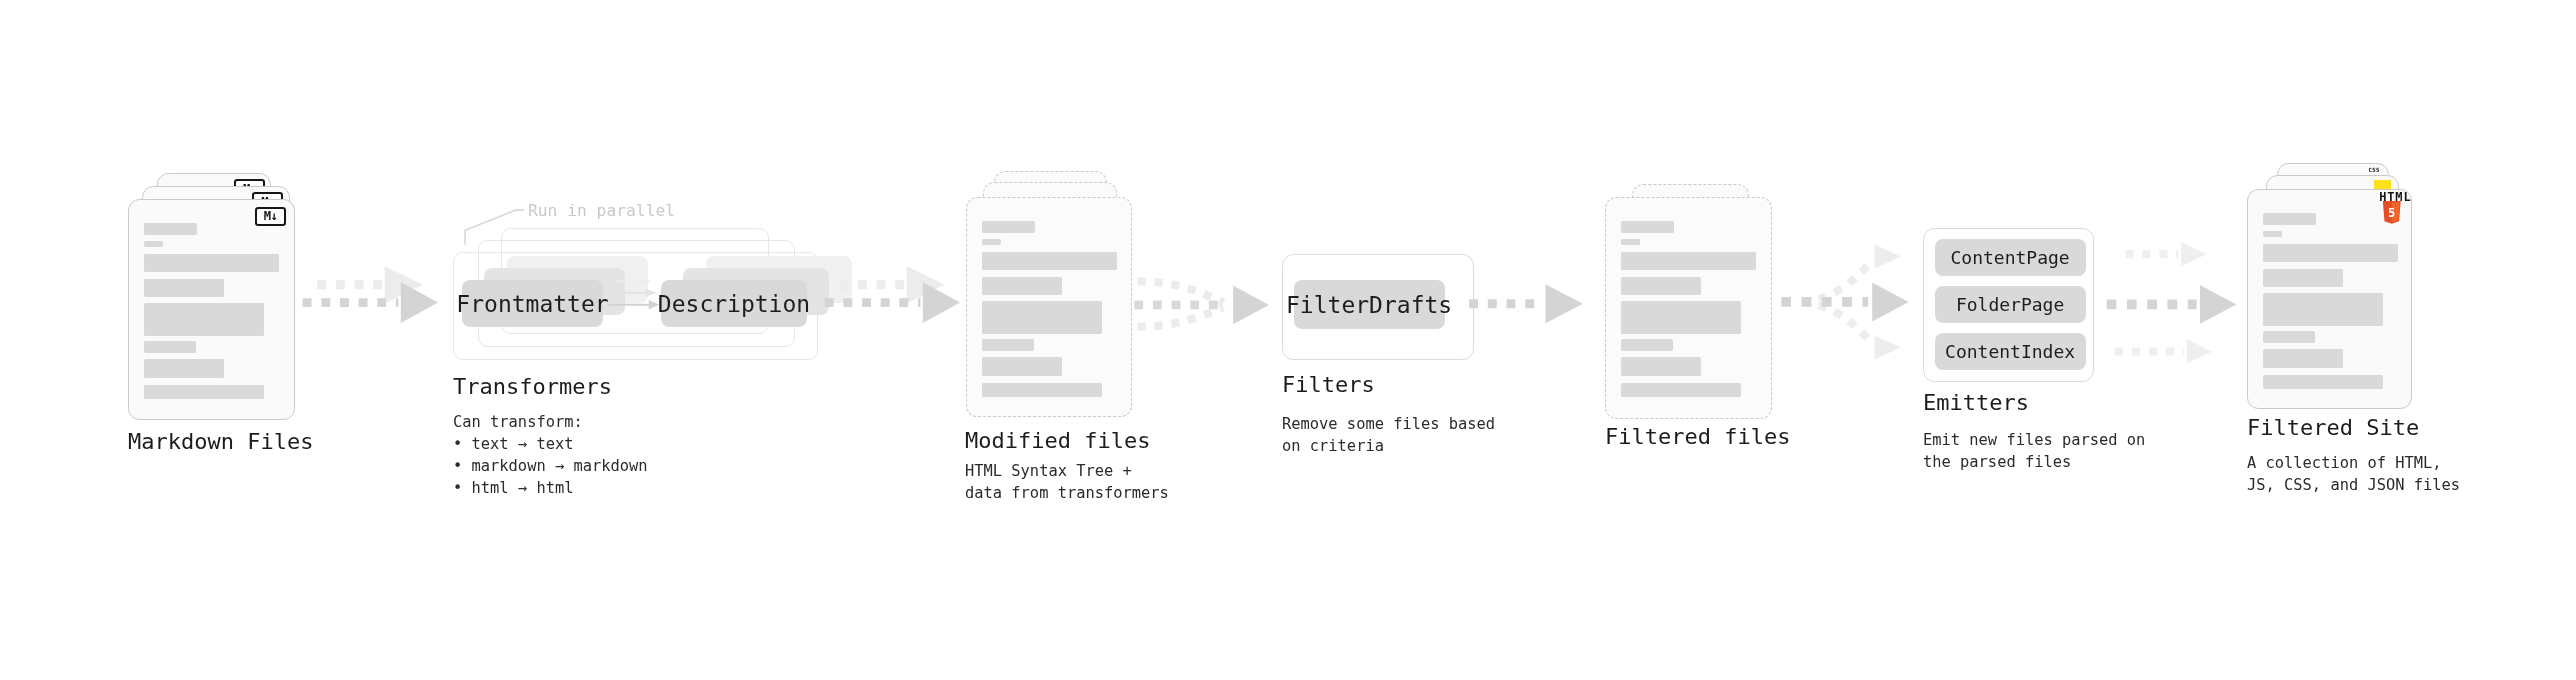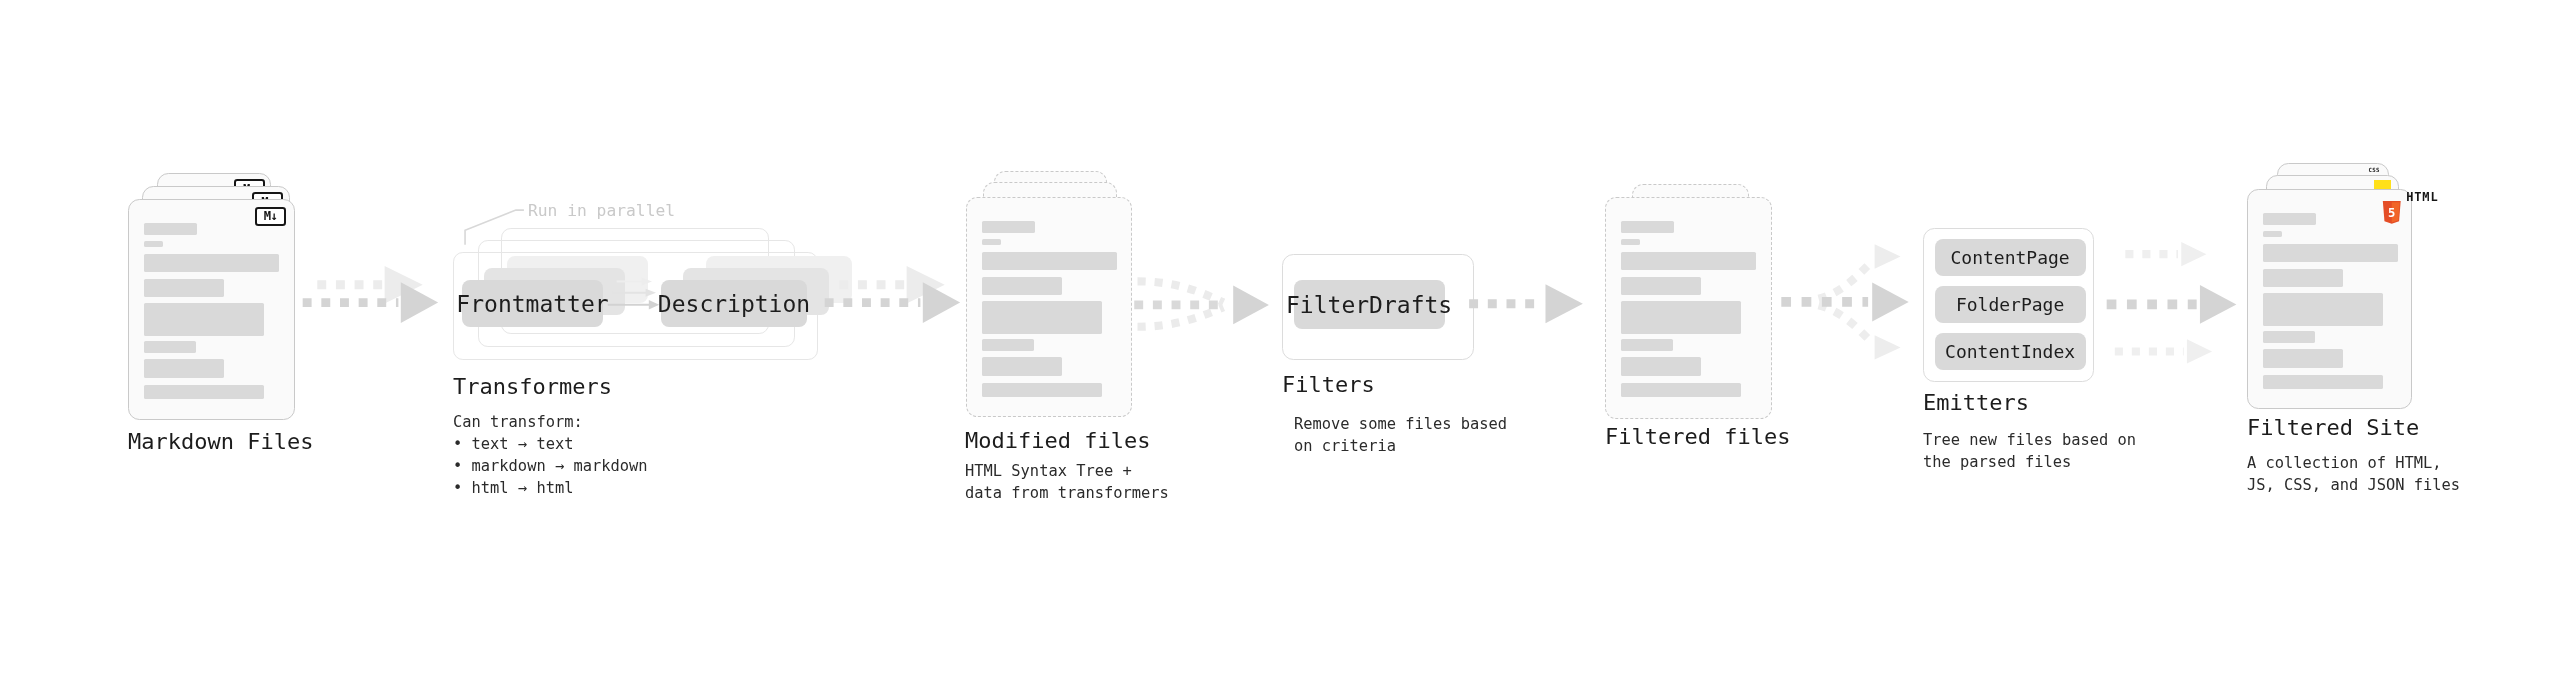--- a/index.html
+++ b/index.html
@@ -32,21 +32,21 @@
     position:absolute;
     width:31px;height:19.5px;
     border:2.4px solid #161616;border-radius:3.3px;
     background:#ffffff;color:#161616;
     font-size:12.2px;font-weight:bold;
     display:flex;align-items:center;justify-content:center;
     box-sizing:border-box;letter-spacing:-0.8px;
   }
   
   .html5-icon{position:absolute;width:24.4px;text-align:center;}
-  .html5-word{font-size:12px;font-weight:bold;color:#161616;letter-spacing:0.8px;line-height:7.3px;margin-left:27px;}
+  .html5-word{font-size:12px;font-weight:bold;color:#161616;letter-spacing:0.8px;line-height:7.3px;}
   .js-icon{position:absolute;width:17px;height:9px;background:#ffe01a;}
   .css-icon{position:absolute;width:14.6px;text-align:center;}
   .css-word{font-size:5.7px;font-weight:bold;color:#161616;line-height:6.5px;letter-spacing:0.4px;}
   .css-underline{height:2.4px;background:#2965f1;margin-top:0.8px;border-radius:0.8px;}
   
   .tf-outline{
     position:absolute;border:1.6px solid #e6e6e6;border-radius:9.8px;
     background:transparent;box-sizing:border-box;
   }
   .gray-box{
@@ -182,21 +182,21 @@
     <path d="M 8 70 C 48 70 76 62 114 46" fill="none" stroke="#ebebeb" stroke-width="10" stroke-dasharray="10 11"></path>
     <line x1="4" y1="43" x2="110" y2="43" stroke="#d9d9d9" stroke-width="11" stroke-dasharray="11 12"></line>
     <polygon points="126,19 126,67 170,43" fill="#d4d4d4"></polygon>
   </svg>
 
   <div>
     <div class="stage-frame" style="left:1282px;top:254px;width:192px;height:106px;">
       <div class="gray-box" style="left:10.6px;top:25px;width:151px;height:49px;">FilterDrafts</div>
     </div>
     <div class="stage-title" style="left:1282px;top:371px;">Filters</div>
-    <div class="stage-desc" style="left:1282px;top:413px;margin-left:12px;">Remove some files based
+    <div class="stage-desc" style="left:1282px;top:413px;">Remove some files based
 on criteria</div>
   </div>
 
   <svg style="left:1461px;top:272px;" width="130" height="65" viewBox="0 0 160 80">
     <line x1="10" y1="39" x2="100" y2="39" stroke="#d4d4d4" stroke-width="11" stroke-dasharray="11 12"></line>
     <polygon points="104,15 104,63 150,39" fill="#d4d4d4"></polygon>
   </svg>
 
   <div>
     <div class="doc-card dashed" style="left:1632px;top:184px;width:117px;height:221px;"></div>
@@ -222,21 +222,21 @@
     <polygon points="121,56 121,104 166,80" fill="#d4d4d4"></polygon>
   </svg>
 
   <div>
     <div class="stage-frame" style="left:1923px;top:228px;width:171px;height:154px;">
       <div class="emit-box" style="left:10.6px;top:9.8px;width:151px;height:37px;">ContentPage</div>
       <div class="emit-box" style="left:10.6px;top:57px;width:151px;height:37px;">FolderPage</div>
       <div class="emit-box" style="left:10.6px;top:104px;width:151px;height:37px;">ContentIndex</div>
     </div>
     <div class="stage-title" style="left:1923px;top:389px;">Emitters</div>
-    <div class="stage-desc" style="left:1923px;top:429px;">Tree new files based on
+    <div class="stage-desc" style="left:1923px;top:429px;">Emit new files parsed on
 the parsed files</div>
   </div>
 
   <svg style="left:2101px;top:237px;" width="150" height="134" viewBox="0 0 185 165">
     <line x1="30" y1="21" x2="95" y2="21" stroke="#efefef" stroke-width="10" stroke-dasharray="10 11"></line>
     <polygon points="99,6 99,36 130,21" fill="#efefef"></polygon>
     <line x1="7" y1="83" x2="118" y2="83" stroke="#d4d4d4" stroke-width="12" stroke-dasharray="12 13"></line>
     <polygon points="122,59 122,107 167,83" fill="#d4d4d4"></polygon>
     <line x1="17" y1="141" x2="102" y2="141" stroke="#efefef" stroke-width="10" stroke-dasharray="10 11"></line>
     <polygon points="106,126 106,156 137,141" fill="#efefef"></polygon>

